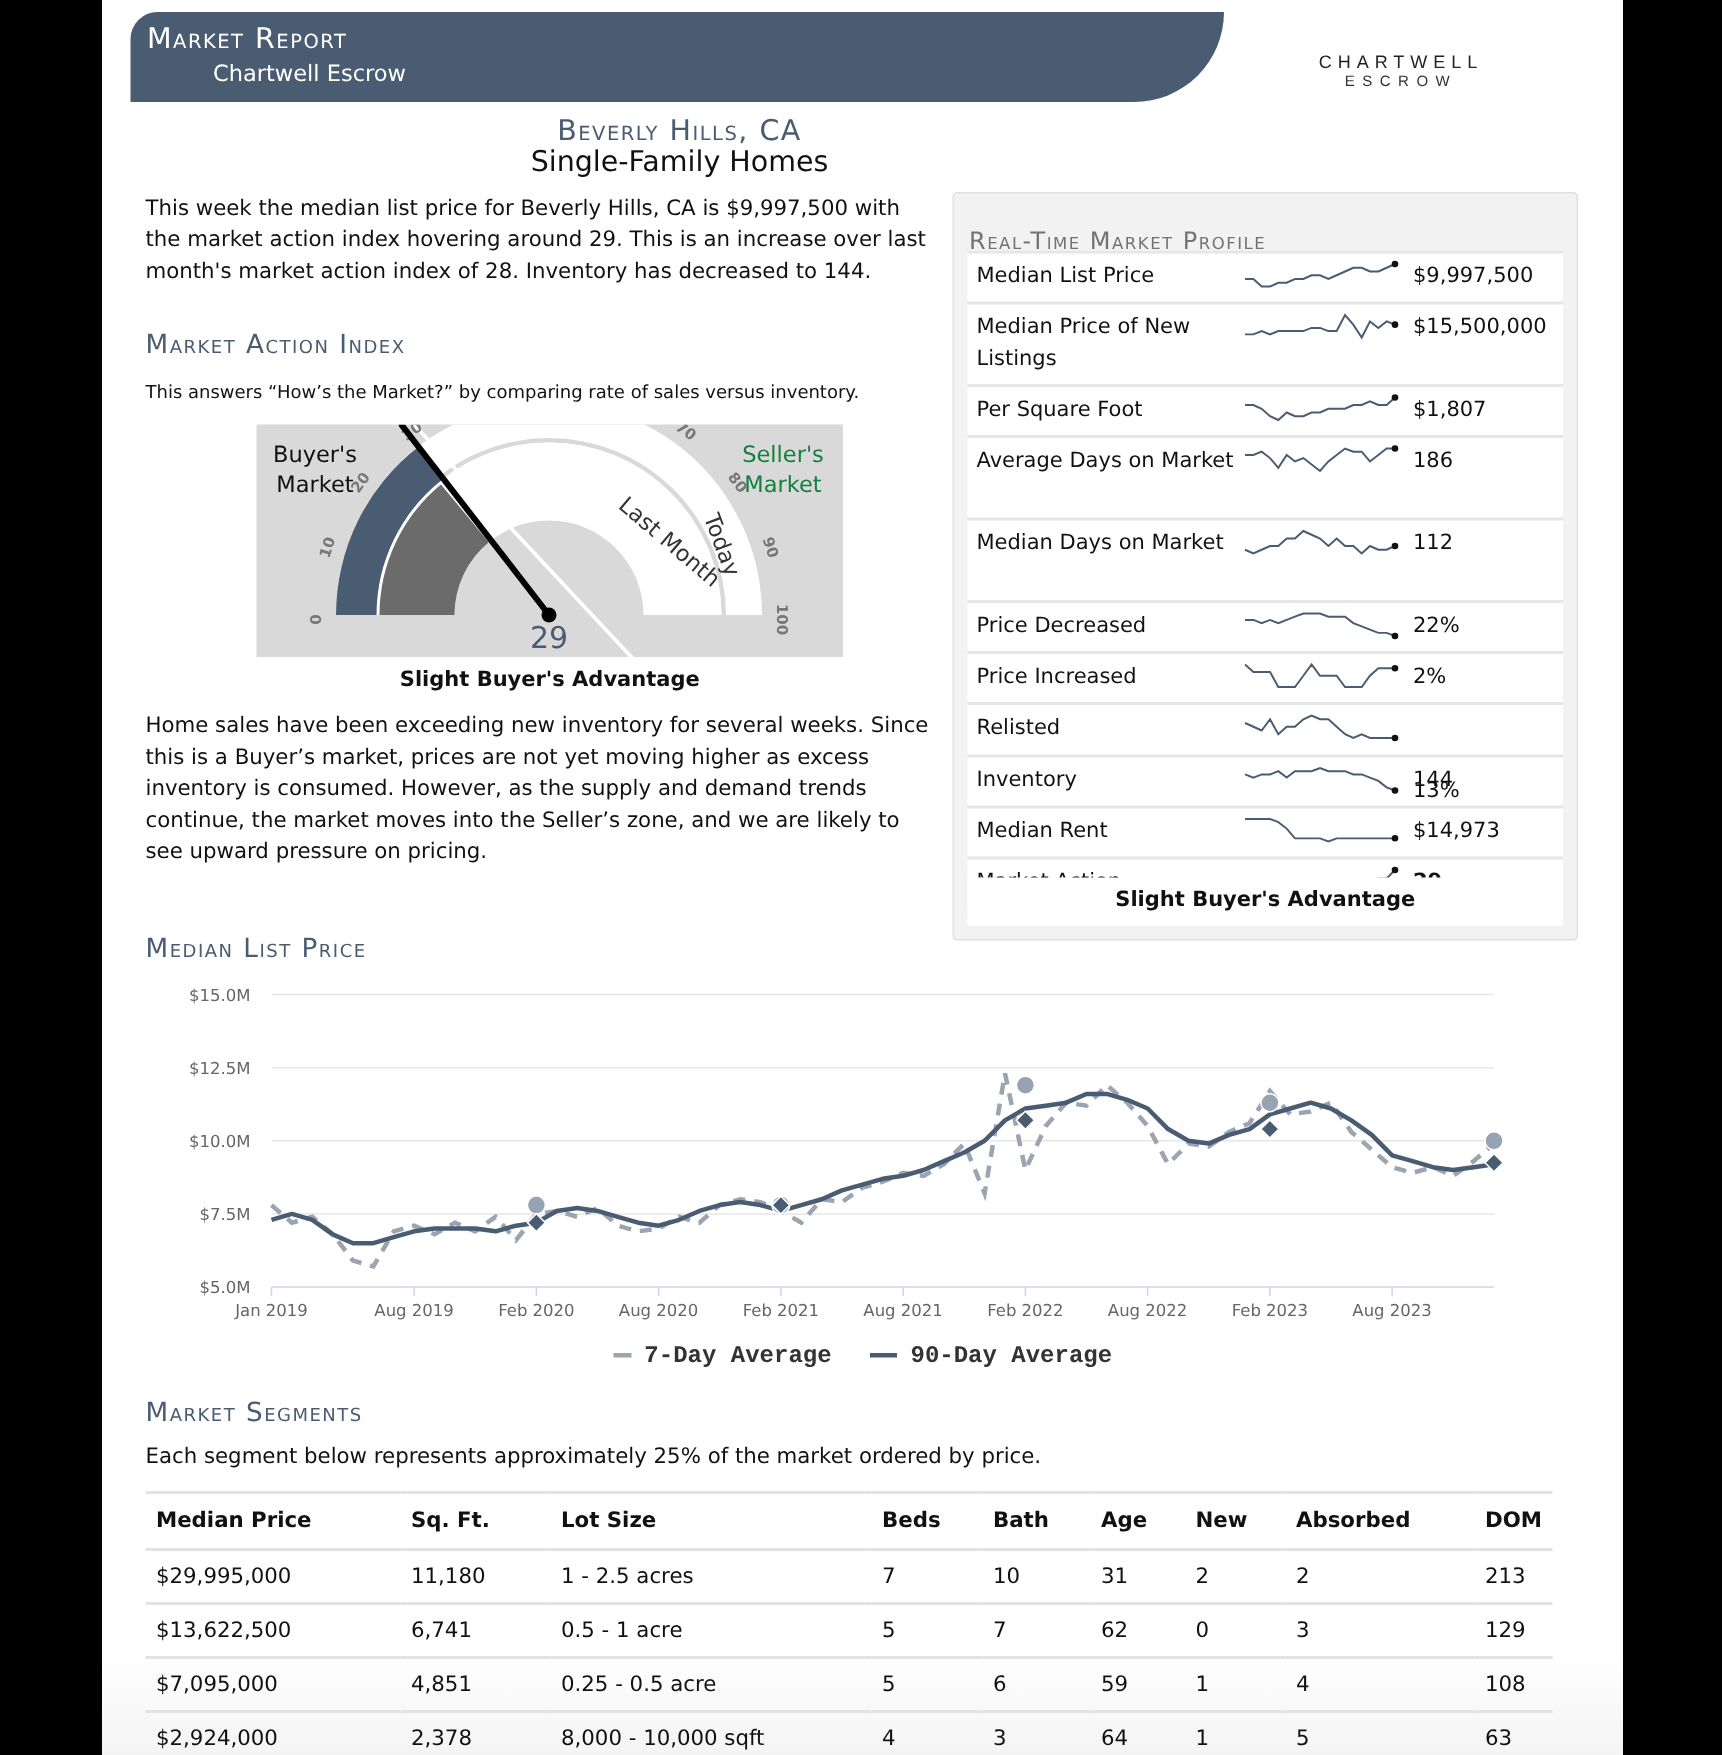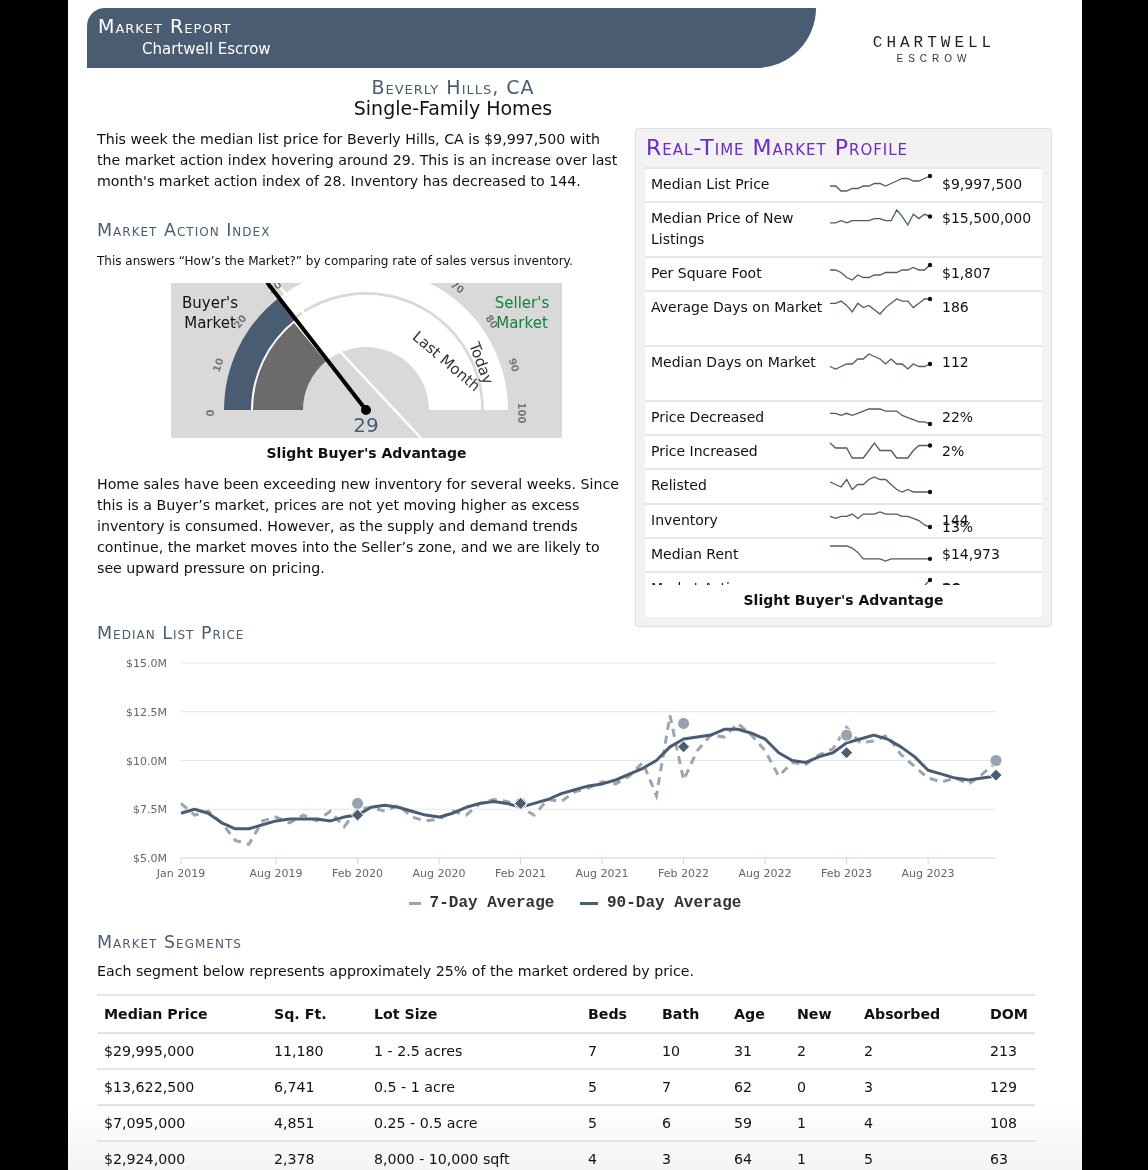--- a/index.html
+++ b/index.html
@@ -11,38 +11,38 @@
     position: absolute; left: 68px; top: 0; width: 1014px; height: 1170px;
     background: linear-gradient(#fff 0, #fff 1100px, #f4f4f4 1170px);
   }
   .header-bar {
     position: absolute; left: 19px; top: 8px; width: 729px; height: 60px;
     background: #4a5c72; border-radius: 18px 0 60px 0;
   }
   .header-title { position: absolute; left: 11px; top: 7px; color: #fff; font-size: 19px; font-variant: small-caps; letter-spacing: 1px; }
   .header-sub { position: absolute; left: 11px; top: 32px; color: #fff; font-size: 15px; margin-left: 44px; }
   .logo { position: absolute; left: 766px; top: 34px; width: 200px; text-align: center; }
-  .logo-main { font-size: 16px; letter-spacing: 4px; color: #222; font-family: Liberation Mono, monospace; }
+  .logo-main { font-size: 12px; letter-spacing: 4px; color: #222; font-family: Liberation Sans, sans-serif; }
   .logo-sub { font-size: 10px; letter-spacing: 5px; color: #333; margin-top: 1px; font-family: "Liberation Sans", sans-serif; }
 
   .loc-title { position: absolute; left: 0; width: 770px; top: 76px; text-align: center; font-size: 19px; color: #4a5c72; font-variant: small-caps; letter-spacing: 1px; font-weight: normal; }
   .loc-sub { position: absolute; left: 0; width: 770px; top: 97px; text-align: center; font-size: 19px; color: #111; }
 
   .intro { position: absolute; left: 29px; top: 129px; width: 525px; font-size: 14.2px; line-height: 21px; }
   .section-title { position: absolute; font-size: 17.5px; color: #4a5c72; font-variant: small-caps; letter-spacing: 1px; }
   .mai-desc { position: absolute; left: 29px; top: 254px; font-size: 12px; }
 
   .gauge-box { position: absolute; left: 103px; top: 283px; width: 391px; height: 155px; background: #d9d9d9; overflow: hidden; }
   .gauge-lbl { position: absolute; font-size: 15px; text-align: center; line-height: 20px; }
   .gauge-caption { position: absolute; left: 103px; width: 391px; top: 445px; text-align: center; font-weight: bold; font-size: 14px; }
 
   .body2 { position: absolute; left: 29px; top: 474px; width: 525px; font-size: 14.2px; line-height: 21px; }
 
   .profile { position: absolute; left: 567px; top: 128px; width: 415px; height: 497px; background: #f2f2f2; border: 1px solid #e0e0e0; border-radius: 3px; }
-  .profile-title { position: absolute; left: 10px; top: 6px; font-size: 22px; color: #6d28d9; font-variant: small-caps; letter-spacing: 1px; }
+  .profile-title { position: absolute; left: 10px; top: 22px; font-size: 16px; color: #737373; font-variant: small-caps; letter-spacing: 1px; }
   .profile-table { position: absolute; left: 9px; top: 38px; width: 397px; background: #fff; }
   .prow { position: relative; border-top: 2px solid #e6e6e6; }
   .plabel { position: absolute; left: 6px; font-size: 14px; line-height: 21px; width: 175px; }
   .pspark { position: absolute; left: 183px; width: 110px; height: 24px; }
   .pval { position: absolute; left: 297px; font-size: 14px; line-height: 21px; }
   .profile-foot { position: absolute; left: 9px; width: 397px; top: 456px; height: 32px; background: #fff; text-align: center; font-weight: bold; font-size: 14px; line-height: 30px; }
   .legend { position: absolute; top: 893px; left: 0; width: 1014px; text-align: center; font-weight: bold; font-size: 16px; color: #333; }
   .legend span { display: inline-block; vertical-align: middle; }
   .leg-sw { width: 12px; height: 3px; margin: 0 9px 0 0; }
   .leg-item { margin: 0 10px; font-family: Liberation Mono, monospace; }

